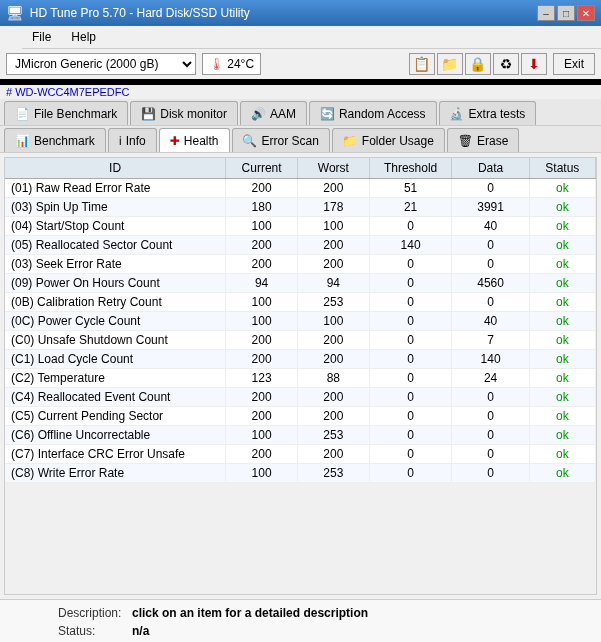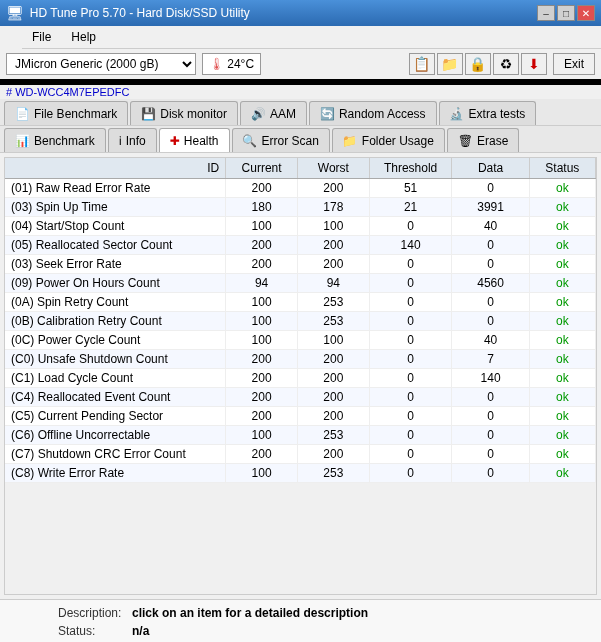--- a/index.html
+++ b/index.html
@@ -154,21 +154,21 @@
     table {
       width: 100%;
       border-collapse: collapse;
       font-size: 12px;
     }
     thead th {
       background: #e0e8f0;
       border-bottom: 1px solid #aaa;
       border-right: 1px solid #ccc;
       padding: 3px 6px;
-      text-align: right;
+      text-align: center;
       font-weight: normal;
       position: sticky;
       top: 0;
     }
     tbody tr:nth-child(even) { background: #f5f8ff; }
     tbody tr:nth-child(odd) { background: white; }
     tbody td {
       padding: 2px 6px;
       border-right: 1px solid #eee;
       border-bottom: 1px solid #eee;
@@ -346,28 +346,20 @@
     </tr>
           <tr>
       <td class="col-id">(09) Power On Hours Count</td>
       <td class="col-current">94</td>
       <td class="col-worst">94</td>
       <td class="col-threshold">0</td>
       <td class="col-data">4560</td>
       <td class="col-status status-ok">ok</td>
     </tr>
           <tr>
-      <td class="col-id">(0A) Spin Retry Count</td>
-      <td class="col-current">100</td>
-      <td class="col-worst">253</td>
-      <td class="col-threshold">0</td>
-      <td class="col-data">0</td>
-      <td class="col-status status-ok">ok</td>
-    </tr>
-          <tr>
       <td class="col-id">(0B) Calibration Retry Count</td>
       <td class="col-current">100</td>
       <td class="col-worst">253</td>
       <td class="col-threshold">0</td>
       <td class="col-data">0</td>
       <td class="col-status status-ok">ok</td>
     </tr>
           <tr>
       <td class="col-id">(0C) Power Cycle Count</td>
       <td class="col-current">100</td>
@@ -386,20 +378,28 @@
     </tr>
           <tr>
       <td class="col-id">(C1) Load Cycle Count</td>
       <td class="col-current">200</td>
       <td class="col-worst">200</td>
       <td class="col-threshold">0</td>
       <td class="col-data">140</td>
       <td class="col-status status-ok">ok</td>
     </tr>
           <tr>
+      <td class="col-id">(C2) Temperature</td>
+      <td class="col-current">123</td>
+      <td class="col-worst">88</td>
+      <td class="col-threshold">0</td>
+      <td class="col-data">24</td>
+      <td class="col-status status-ok">ok</td>
+    </tr>
+          <tr>
       <td class="col-id">(C4) Reallocated Event Count</td>
       <td class="col-current">200</td>
       <td class="col-worst">200</td>
       <td class="col-threshold">0</td>
       <td class="col-data">0</td>
       <td class="col-status status-ok">ok</td>
     </tr>
           <tr>
       <td class="col-id">(C5) Current Pending Sector</td>
       <td class="col-current">200</td>
@@ -410,21 +410,21 @@
     </tr>
           <tr>
       <td class="col-id">(C6) Offline Uncorrectable</td>
       <td class="col-current">100</td>
       <td class="col-worst">253</td>
       <td class="col-threshold">0</td>
       <td class="col-data">0</td>
       <td class="col-status status-ok">ok</td>
     </tr>
           <tr>
-      <td class="col-id">(C7) Shutdown CRC Error Count</td>
+      <td class="col-id">(C7) Interface CRC Error Unsafe</td>
       <td class="col-current">200</td>
       <td class="col-worst">200</td>
       <td class="col-threshold">0</td>
       <td class="col-data">0</td>
       <td class="col-status status-ok">ok</td>
     </tr>
           <tr>
       <td class="col-id">(C8) Write Error Rate</td>
       <td class="col-current">100</td>
       <td class="col-worst">253</td>

